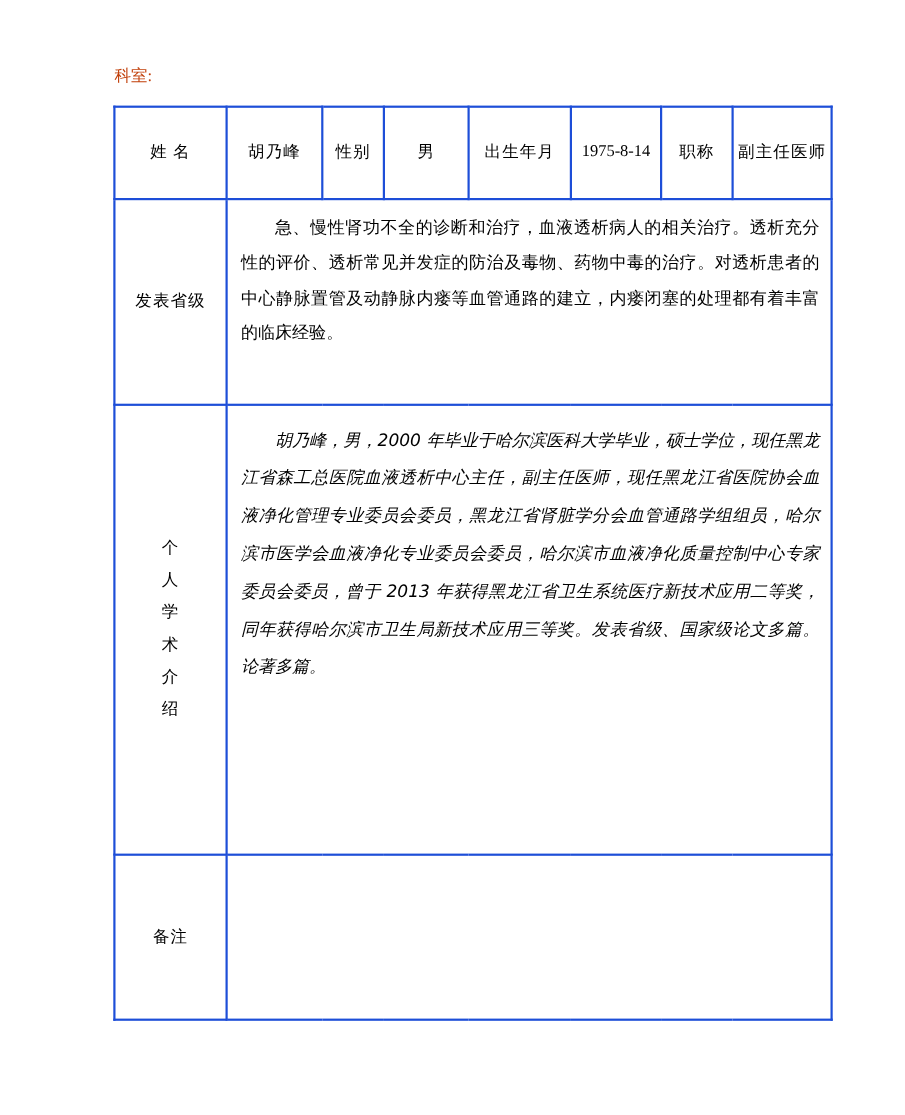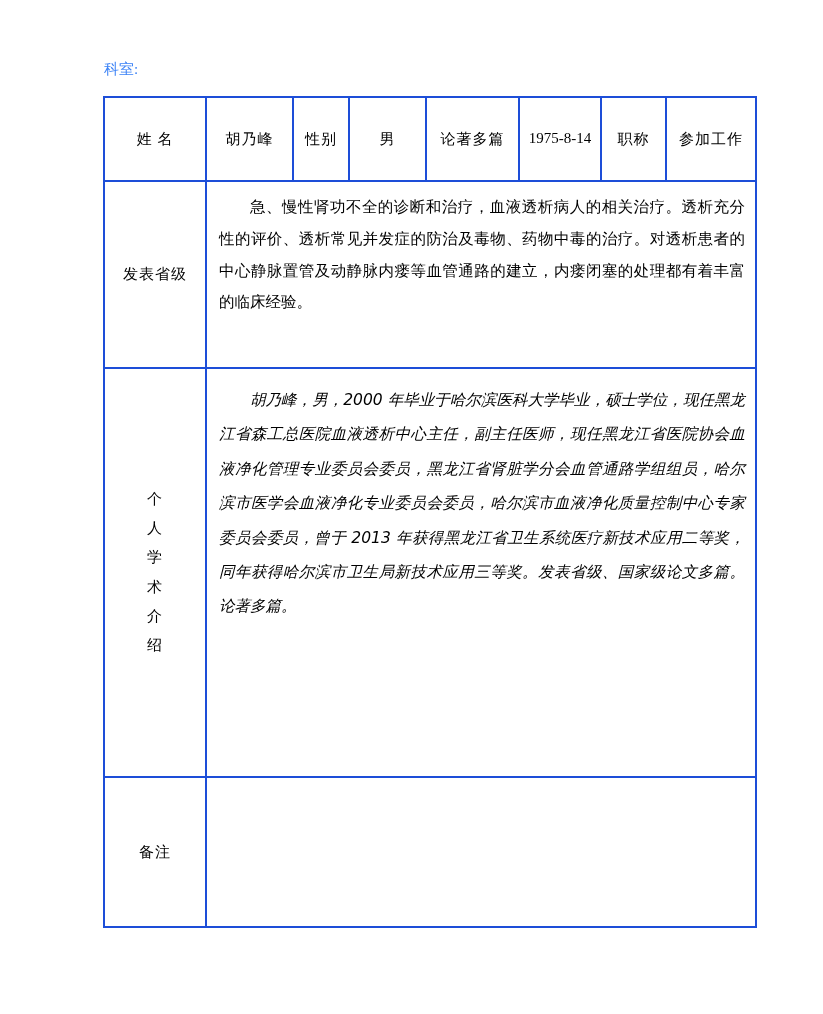--- a/index.html
+++ b/index.html
@@ -39,21 +39,21 @@
     white-space: nowrap;
   }
 
   
   .dept-line {
     position: absolute;
     left: 104px;
     top: 60px;
     font-family: "Liberation Serif", "DejaVu Serif", serif;
     font-size: 15px;
-    color: #3b82f6;
+    color: #c2410c;
     display: flex;
     align-items: baseline;
   }
   .dept-line .dept-value {
     display: inline-block;
     min-width: 220px;
     margin-left: 2px;
   }
 
   
@@ -167,24 +167,24 @@
       <col style="width:65px">
       <col style="width:90px">
     </colgroup>
 
     <tbody>
         <tr class="row1">
       <td class="lbl">姓 名</td>
       <td class="val">胡乃峰</td>
       <td class="lbl">性别</td>
       <td class="val">男</td>
-      <td class="lbl">论著多篇</td>
+      <td class="lbl">出生年月</td>
       <td class="val-num">1975-8-14</td>
       <td class="lbl">职称</td>
-      <td class="val">参加工作</td>
+      <td class="val">副主任医师</td>
     </tr>
 
 
 
     <tr class="skills-row">
       <td class="lbl">发表省级</td>
       <td class="body-cell" colspan="7">
         <p>急、慢性肾功不全的诊断和治疗，血液透析病人的相关治疗。透析充分性的评价、透析常见并发症的防治及毒物、药物中毒的治疗。对透析患者的中心静脉置管及动静脉内瘘等血管通路的建立，内瘘闭塞的处理都有着丰富的临床经验。</p>
       </td>
     </tr>

